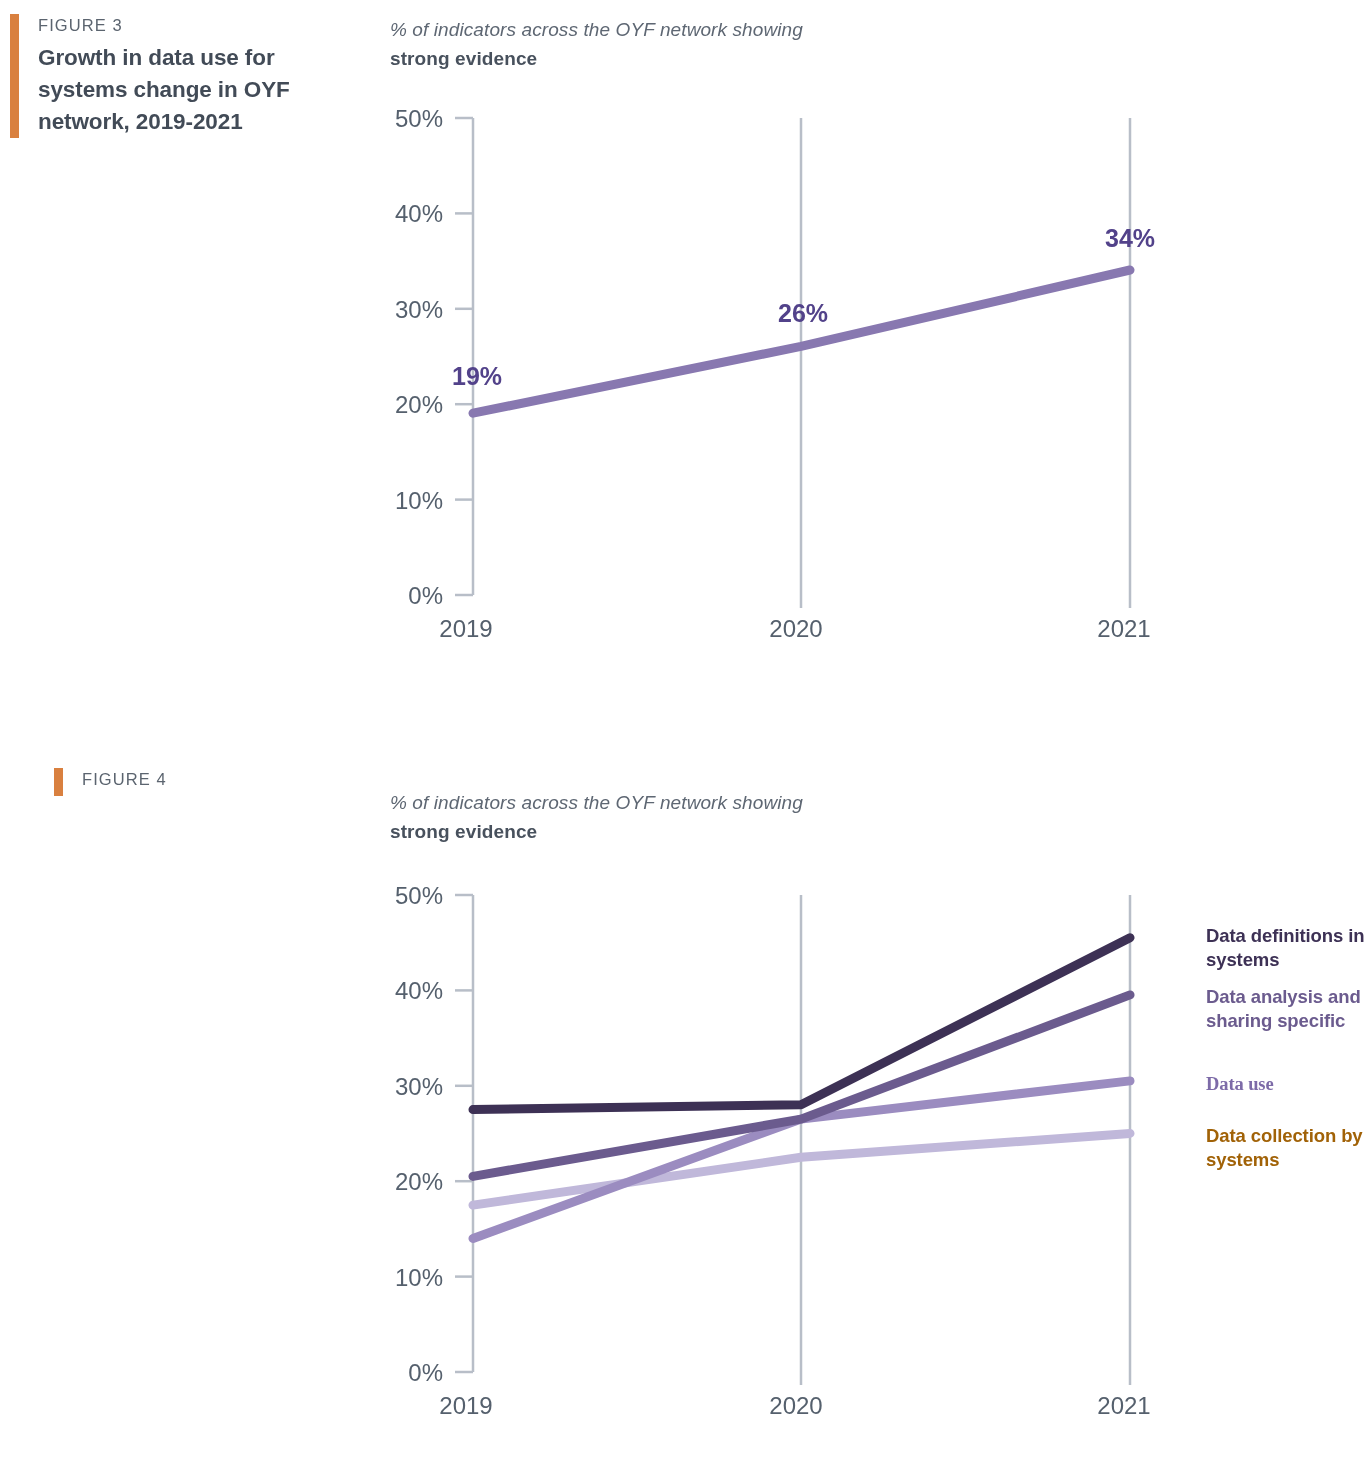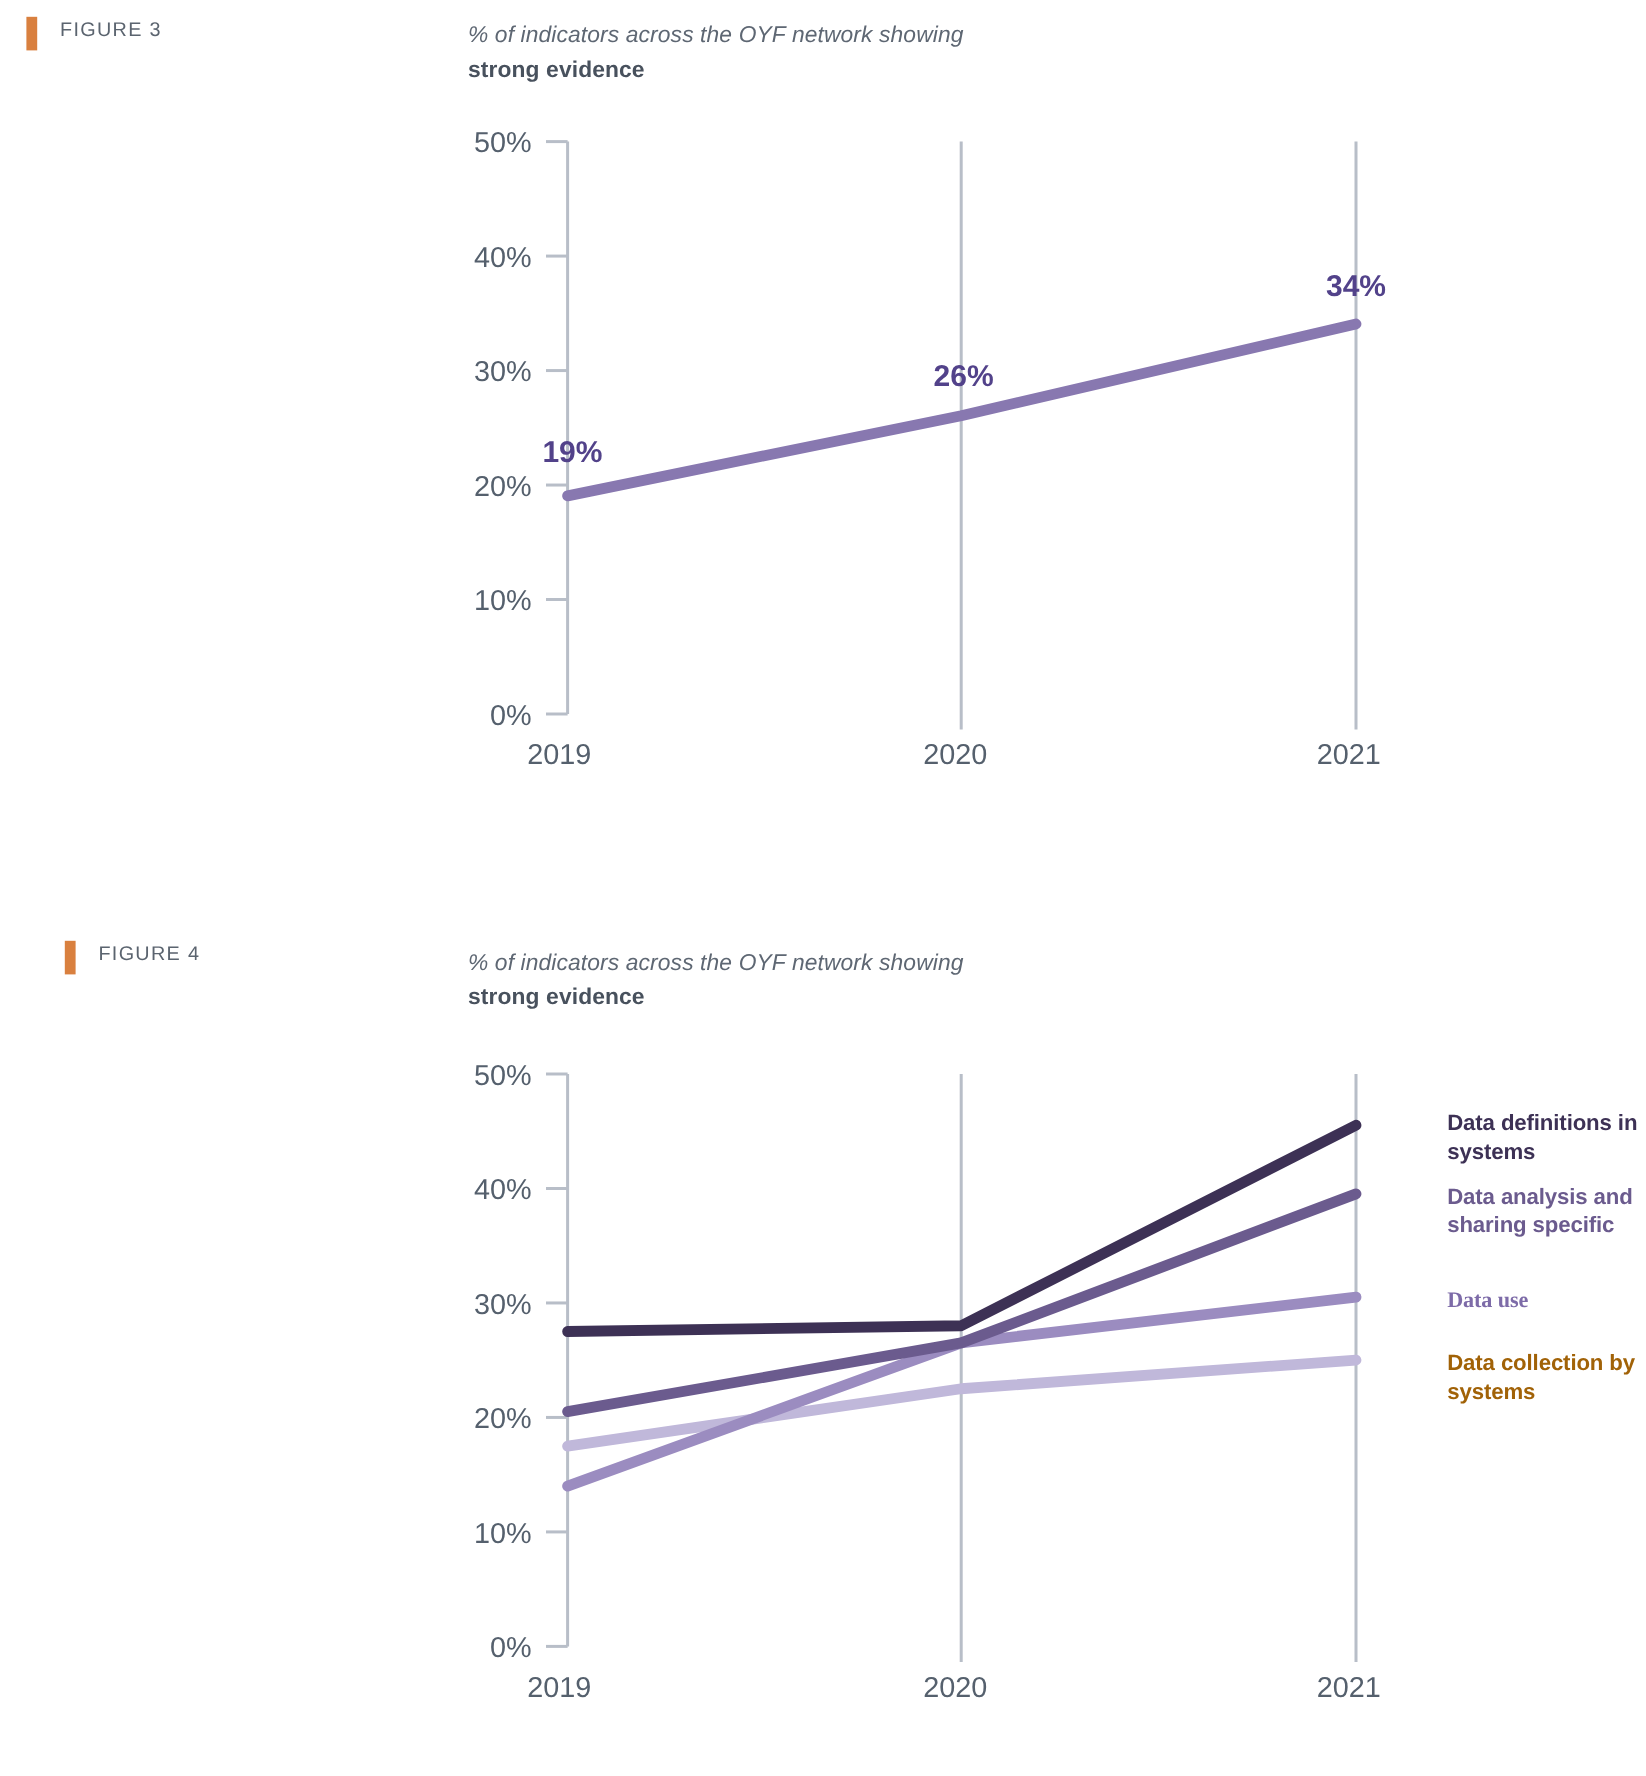--- a/index.html
+++ b/index.html
@@ -85,24 +85,25 @@
     font-size: 18.5px;
     font-weight: bold;
     line-height: 1.28;
     letter-spacing: -0.1px;
     margin-left: 40px;
   }
 </style>
 </head>
 <body>
 
-<div class="figure-block" style="left:22px; top:14px; width:290px;">
+<div class="figure-block" style="left:10px; top:14px; width:290px;justify-content:flex-end;">
   <div class="accent-bar"></div>
   <div class="caption-text">
     <div class="fig-kicker">FIGURE 3</div>
+    <div class="fig-title">Growth in data use for systems change in OYF network, 2019-2021</div>
   </div>
 </div>
 
 <div class="subtitle" style="left:390px; top:16px; width:420px;">
   <span>% of indicators across the OYF network showing </span><b>strong evidence</b>
 </div>
 
 <div class="chart" style="left:0px; top:0px;">
   <svg width="1372" height="680" viewBox="0 0 1372 680">
 
@@ -132,21 +133,21 @@
     <text class="value-label" x="452" y="385">19%</text>
     <text class="value-label" x="778" y="322">26%</text>
     <text class="value-label" x="1105" y="247">34%</text>
 
     <text class="axis-label xlabel" x="466" y="637">2019</text>
     <text class="axis-label xlabel" x="796" y="637">2020</text>
     <text class="axis-label xlabel" x="1124" y="637">2021</text>
   </svg>
 </div>
 
-<div class="figure-block" style="left:22px; top:784px; width:300px;padding-left:32px;">
+<div class="figure-block" style="left:22px; top:768px; width:300px;padding-left:32px;">
   <div class="accent-bar"></div>
   <div class="caption-text">
     <div class="fig-kicker">FIGURE 4</div>
   </div>
 </div>
 
 <div class="subtitle" style="left:390px; top:789px; width:420px;">
   <span>% of indicators across the OYF network showing </span><b>strong evidence</b>
 </div>
 

